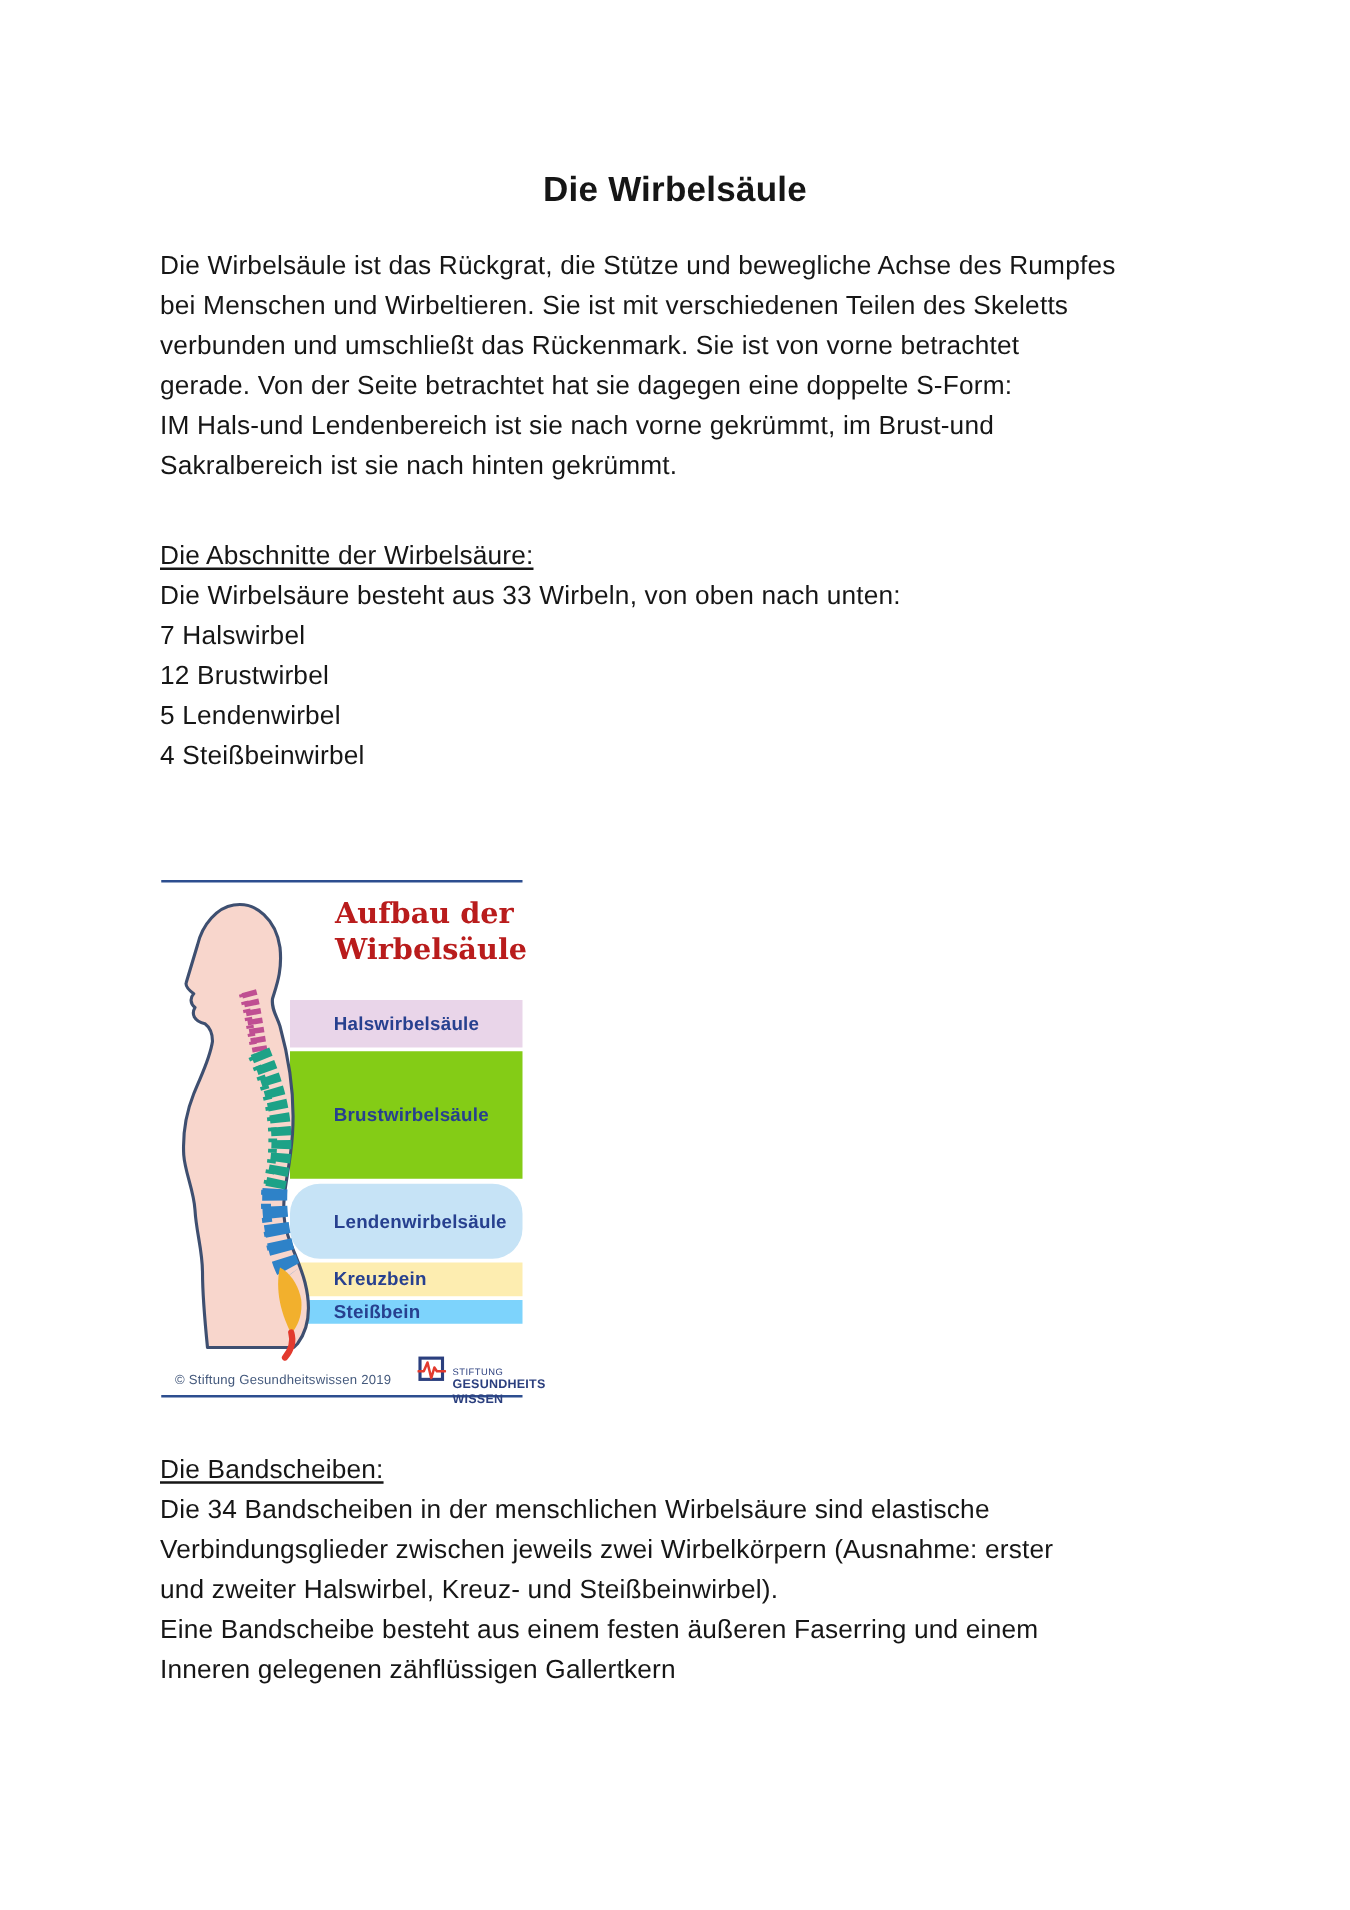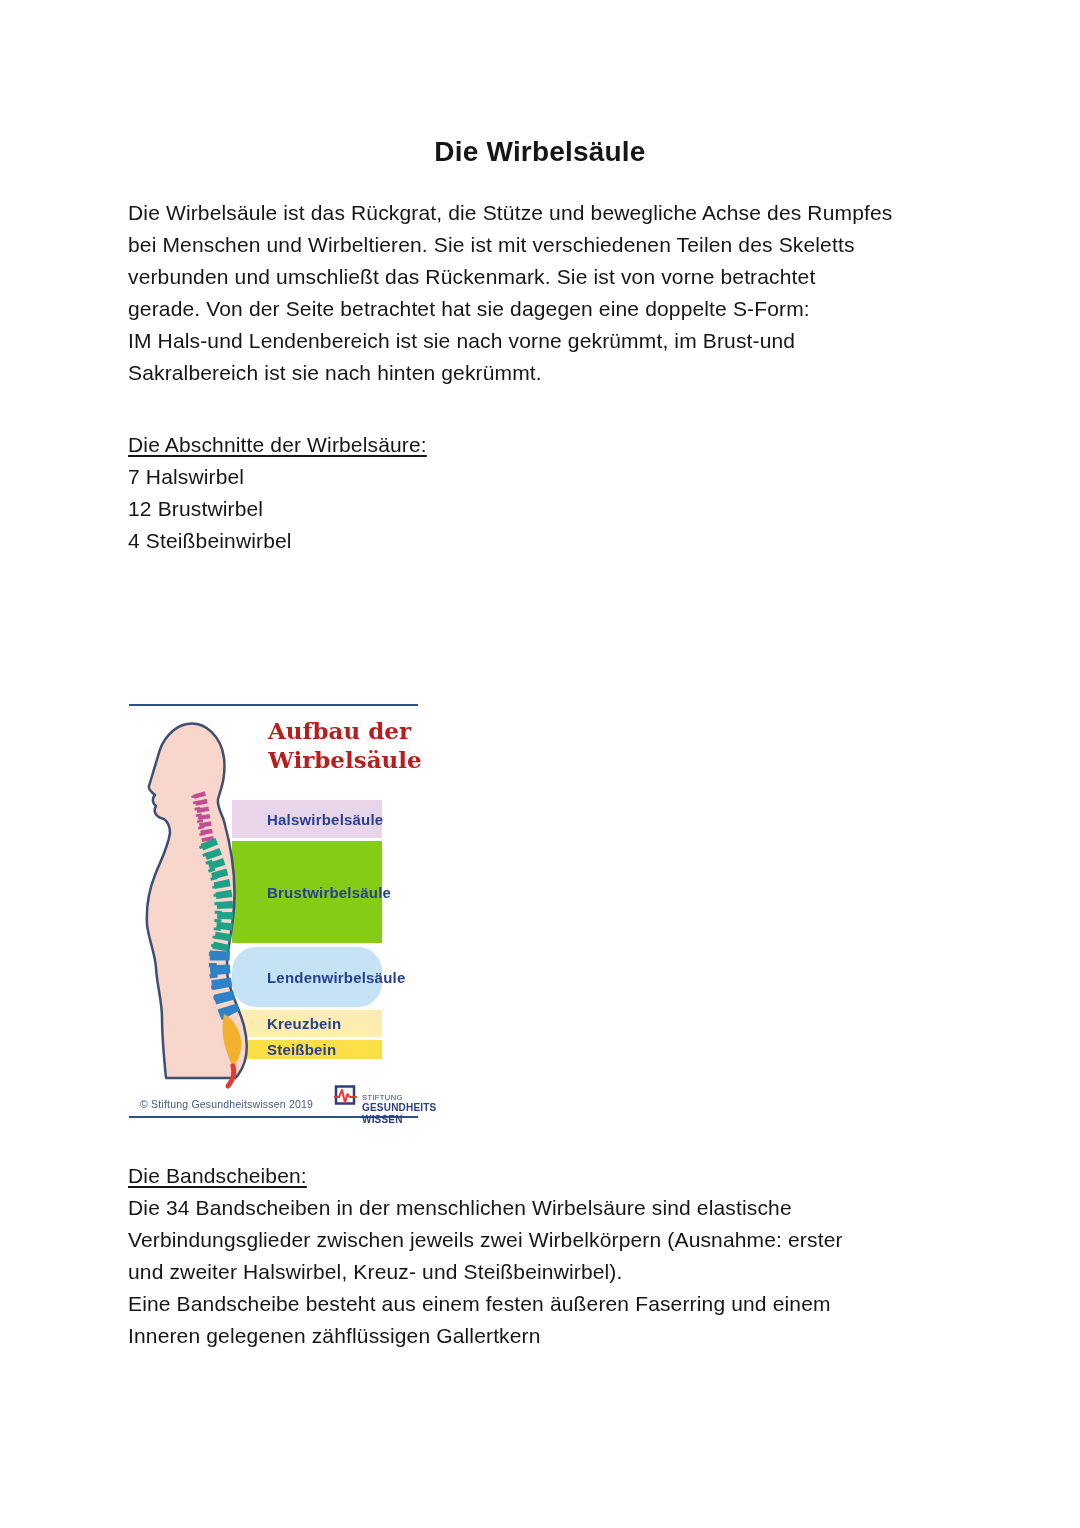--- a/index.html
+++ b/index.html
@@ -22,21 +22,21 @@
     position:absolute;left:128px;top:700px;width:290px;height:420px;background:#ffffff;
   }
   .info-rule{position:absolute;left:1px;width:289px;height:2px;background:#2d4e8f;}
   .rule-top{top:4px;}
   .rule-bottom{top:416px;}
   .info-title{
     position:absolute;left:140px;top:16px;width:150px;
     font-family:"DejaVu Serif", serif;font-weight:700;font-size:23px;line-height:29px;
     color:#b91c1c;
   }
-  .band{position:absolute;left:104px;width:150px;display:flex;align-items:center;}
+  .band{position:absolute;left:104px;width:186px;display:flex;align-items:center;}
   .band-label{
     padding-left:35px;font-size:15px;font-weight:700;color:#27408f;letter-spacing:.2px;
     white-space:nowrap;
   }
   .band1{top:100px;height:38px;}
   .band2{top:141px;height:102px;}
   .band3{top:247px;height:60px;border-radius:24px;}
   .band4{top:310px;height:27px;}
   .band5{top:340px;height:19px;}
   .body-svg{position:absolute;left:0;top:0;}
@@ -57,22 +57,24 @@
   <div>Die Wirbelsäule ist das Rückgrat, die Stütze und bewegliche Achse des Rumpfes</div>
   <div>bei Menschen und Wirbeltieren. Sie ist mit verschiedenen Teilen des Skeletts</div>
   <div>verbunden und umschließt das Rückenmark. Sie ist von vorne betrachtet</div>
   <div>gerade. Von der Seite betrachtet hat sie dagegen eine doppelte S-Form:</div>
   <div>IM Hals-und Lendenbereich ist sie nach vorne gekrümmt, im Brust-und</div>
   <div>Sakralbereich ist sie nach hinten gekrümmt.</div>
 </div>
 
 <div class="textblock abschnitte">
   <div class="u-heading">Die Abschnitte der Wirbelsäure:</div>
+  <div>Die Wirbelsäure besteht aus 33 Wirbeln, von oben nach unten:</div>
   <div>7 Halswirbel</div>
   <div>12 Brustwirbel</div>
+  <div>5 Lendenwirbel</div>
   <div>4 Steißbeinwirbel</div>
 </div>
 
 <div class="infographic">
   <div class="info-rule rule-top"></div>
   <div class="info-rule rule-bottom"></div>
 
   <div class="info-title">
     <div>Aufbau der</div>
     <div>Wirbelsäule</div>
@@ -83,21 +85,21 @@
   </div>
   <div class="band band2" style="background: #84cc16;">
     <span class="band-label">Brustwirbelsäule</span>
   </div>
   <div class="band band3" style="background: rgb(198, 227, 246);">
     <span class="band-label">Lendenwirbelsäule</span>
   </div>
   <div class="band band4" style="background: rgb(253, 237, 176);">
     <span class="band-label">Kreuzbein</span>
   </div>
-  <div class="band band5" style="background: #fde047;">
+  <div class="band band5" style="background: #7dd3fc;">
     <span class="band-label">Steißbein</span>
   </div>
 
   <svg class="body-svg" width="160" height="420" viewBox="0 0 160 420">
     <path d="M 38,378
       C 36,358 34,338 34,318
       C 34,300 29,286 28,268
       C 27,252 20,238 19,224
       C 18,206 21,190 27,175
       C 33,160 40,147 42,133

